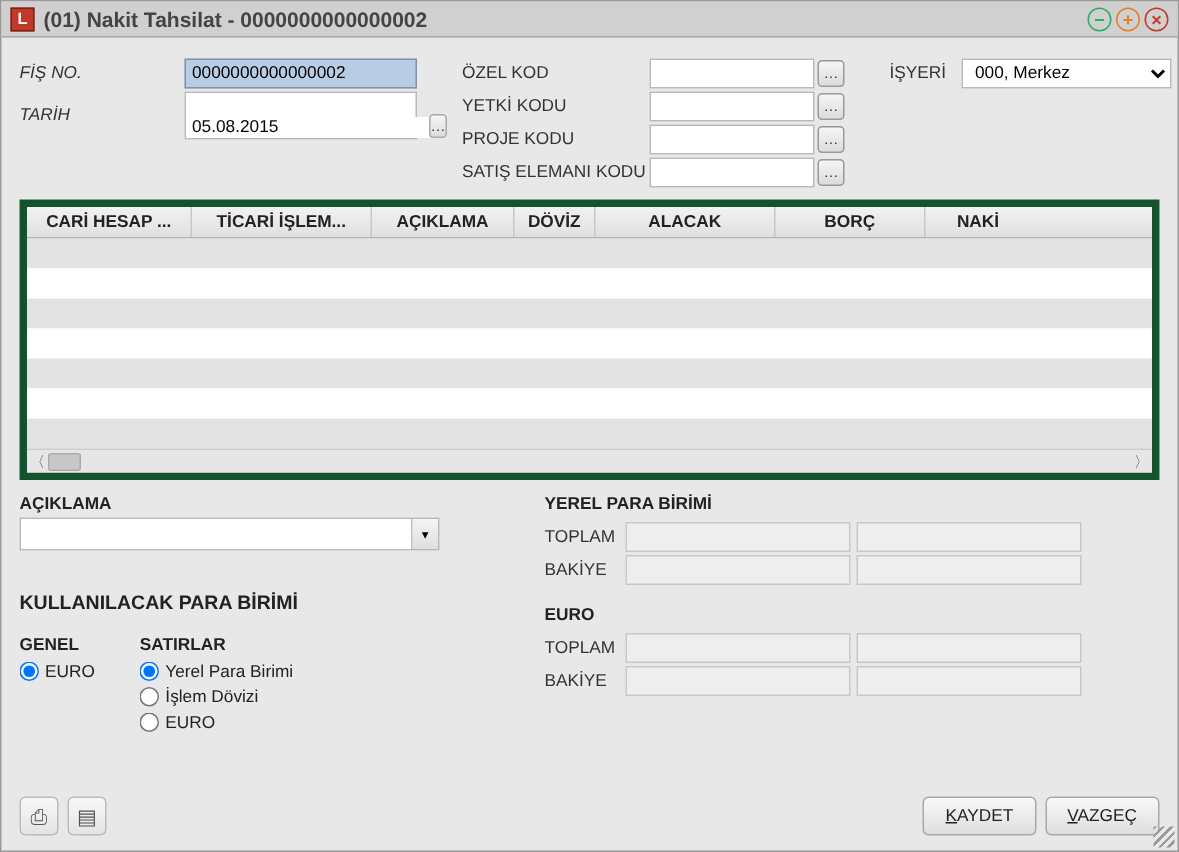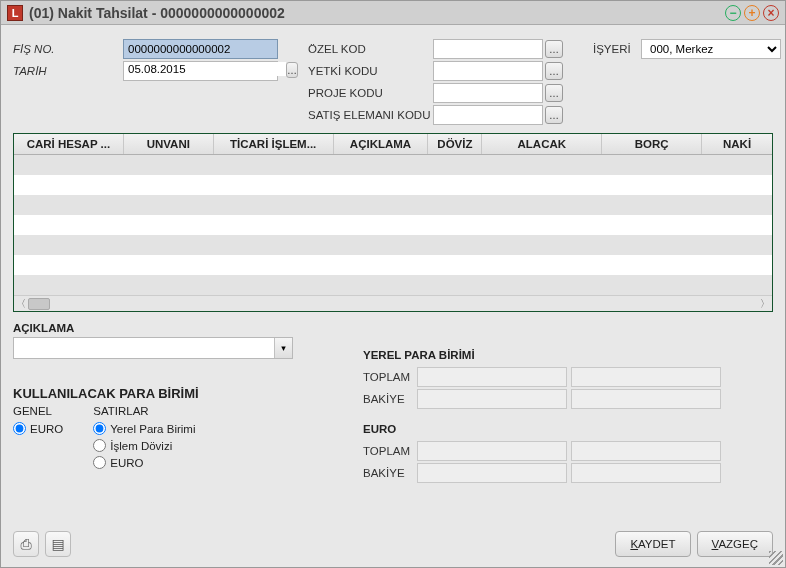--- a/index.html
+++ b/index.html
@@ -22,25 +22,25 @@
 .lbl { font-size: 11.5px; color: #333; white-space: nowrap; }
 .col1 .lbl { width: 110px; font-style: italic; }
 .col2 .lbl { width: 125px; }
 .col3 .lbl { width: 48px; }
 .fld { height: 20px; border: 1px solid #b8b8b8; background: #fff; font-size: 11.5px; padding: 1px 4px; }
 .fld.highlight { background: #b8cce4; border-color: #7a95b0; }
 .col1 .fld { width: 155px; }
 .col2 .fld { width: 110px; }
 .col3 select.fld { width: 140px; }
 .minibtn { width: 18px; height: 18px; border: 1px solid #999; background: linear-gradient(#f5f5f5,#dcdcdc); border-radius: 3px; margin-left: 2px; cursor: pointer; font-size: 10px; color: #333; display: inline-flex; align-items: center; justify-content: center; }
-.datewrap { display: flex; align-items: flex-start; border: 1px solid #b8b8b8; background: #fff; width: 155px; height: 20px; }
+.datewrap { display: flex; align-items: flex-end; border: 1px solid #b8b8b8; background: #fff; width: 155px; height: 32px; }
 .datewrap input { border: none; flex: 1; padding: 1px 4px; font-size: 11.5px; outline: none; }
 .datewrap .minibtn { border: 1px solid #aaa; width: 16px; height: 16px; margin: 0 1px 0 0; }
 
-.grid-wrap { margin-top: 6px; border: 1px solid #14532d; background: #fff; }
+.grid-wrap { margin-top: 6px; border: 5px solid #14532d; background: #fff; }
 .grid-head { display: flex; background: linear-gradient(#f2f2f2,#e0e0e0); border-bottom: 1px solid #b0b0b0; }
 .gh { border-right: 1px solid #c8c8c8; font-size: 11.5px; font-weight: bold; color: #222; padding: 4px 6px; text-align: center; white-space: nowrap; overflow: hidden; }
 .grid-body .gr { display: flex; height: 20px; }
 .grid-body .gr:nth-child(odd) { background: #e3e3e3; }
 .grid-body .gr:nth-child(even) { background: #ffffff; }
 .w0{width:110px}.w1{width:90px}.w2{width:120px}.w3{width:95px}.w4{width:54px}.w5{width:100px}.w6{width:120px}.w7{width:70px}
 .hscroll { height: 16px; background: #e6e6e6; border-top: 1px solid #ccc; display: flex; align-items: center; }
 .hscroll .arrow { width: 14px; height: 14px; display: flex; align-items: center; justify-content: center; font-size: 10px; color: #555; cursor: pointer; }
 .hscroll .track { flex: 1; height: 12px; position: relative; }
 .hscroll .thumb { position: absolute; left: 0; top: 0; width: 22px; height: 12px; background: #c8c8c8; border: 1px solid #aaa; border-radius: 2px; }
@@ -48,24 +48,24 @@
 .bottom { display: flex; margin-top: 10px; gap: 40px; }
 .bleft { width: 310px; }
 .bright { flex: 1; }
 .sect-lbl { font-size: 11.5px; font-weight: bold; color: #222; margin-bottom: 3px; }
 .combo { width: 280px; height: 22px; border: 1px solid #b8b8b8; background: #fff; display: flex; }
 .combo input { border: none; flex: 1; padding: 2px 4px; font-size: 11.5px; outline: none; }
 .combo .dd { width: 18px; border-left: 1px solid #c0c0c0; background: linear-gradient(#f5f5f5,#dedede); display: flex; align-items: center; justify-content: center; font-size: 9px; cursor: pointer; }
 .sub-lbl { font-size: 13px; font-weight: bold; color: #222; margin-top: 27px; margin-bottom: 4px; }
 .twocol { display: flex; gap: 30px; }
 .radio-col { font-size: 11.5px; color: #222; }
-.radio-col .colhdr { font-weight: normal; margin-bottom: 5px; }
+.radio-col .colhdr { font-weight: bold; margin-bottom: 5px; margin-top: 11px; }
 .radio-row { display: flex; align-items: center; gap: 4px; margin-bottom: 4px; }
 .radio-row input[type=radio] { margin: 0; }
-.totals .sect-lbl { margin-bottom: 6px; margin-top: 27px; }
+.totals .sect-lbl { margin-bottom: 6px; }
 .trow { display: flex; align-items: center; margin-bottom: 2px; }
 .trow .tlbl { width: 54px; font-size: 11.5px; color: #333; }
 .tbox { width: 150px; height: 20px; border: 1px solid #c8c8c8; background: #eee; margin-right: 4px; }
 
 .footer { position: absolute; bottom: 10px; left: 12px; right: 12px; display: flex; align-items: center; }
 .ibtn { width: 26px; height: 26px; border: 1px solid #bbb; background: linear-gradient(#f8f8f8,#e4e4e4); border-radius: 4px; margin-right: 6px; display: flex; align-items: center; justify-content: center; cursor: pointer; color: #555; font-size: 14px; }
 .footer .spacer { flex: 1; }
 .btn { height: 26px; padding: 0 14px; border: 1px solid #a8a8a8; background: linear-gradient(#f8f8f8,#dedede); border-radius: 4px; font-size: 11.5px; color: #222; cursor: pointer; margin-left: 6px; }
 .btn .ul { text-decoration: underline; }
 .resize { position: absolute; right: 2px; bottom: 2px; width: 14px; height: 14px; background: repeating-linear-gradient(135deg,#999,#999 1.5px,transparent 1.5px,transparent 4px); cursor: nwse-resize; }
@@ -127,21 +127,20 @@
           <select class="fld">
             <option>000, Merkez</option>
           </select>
         </div>
       </div>
     </div>
 
     <div class="grid-wrap">
       <div class="grid-head">
         <div class="gh w0">CARİ HESAP ...</div>
-        <div class="gh w1">UNVANI</div>
         <div class="gh w2">TİCARİ İŞLEM...</div>
         <div class="gh w3">AÇIKLAMA</div>
         <div class="gh w4">DÖVİZ</div>
         <div class="gh w6">ALACAK</div>
         <div class="gh w5">BORÇ</div>
         <div class="gh w7" style="border-right:none">NAKİ</div>
       </div>
       <div class="grid-body">
         <div class="gr"></div>
         <div class="gr"></div>

